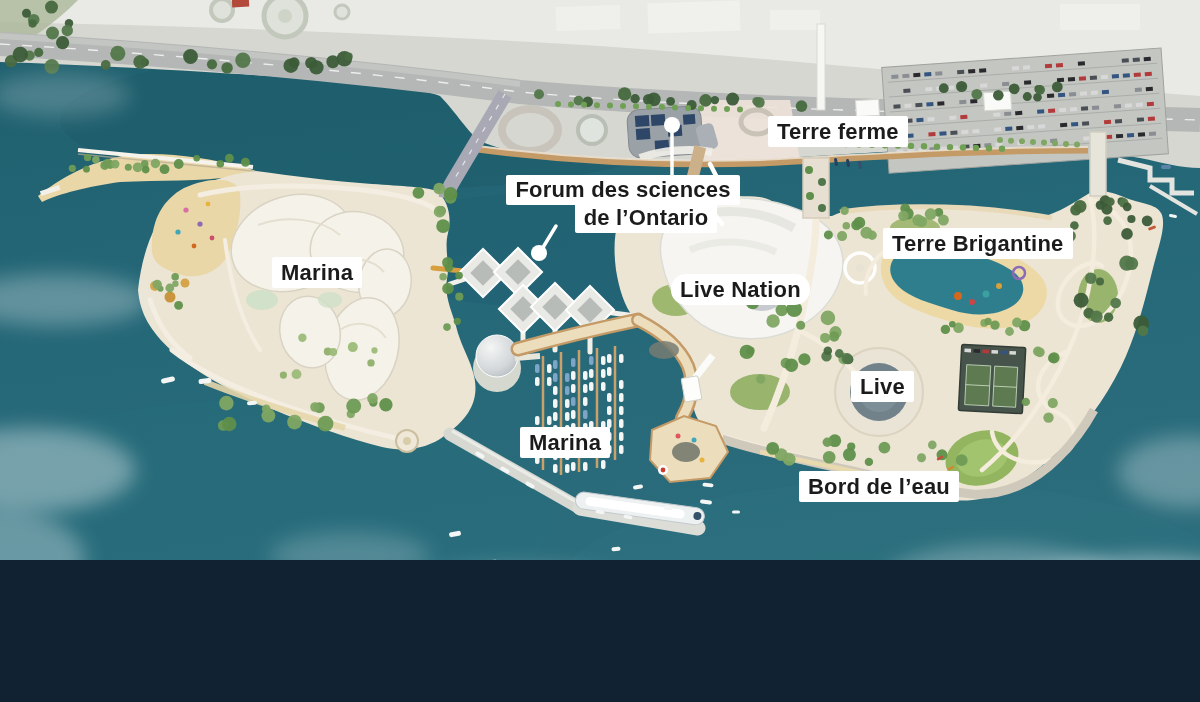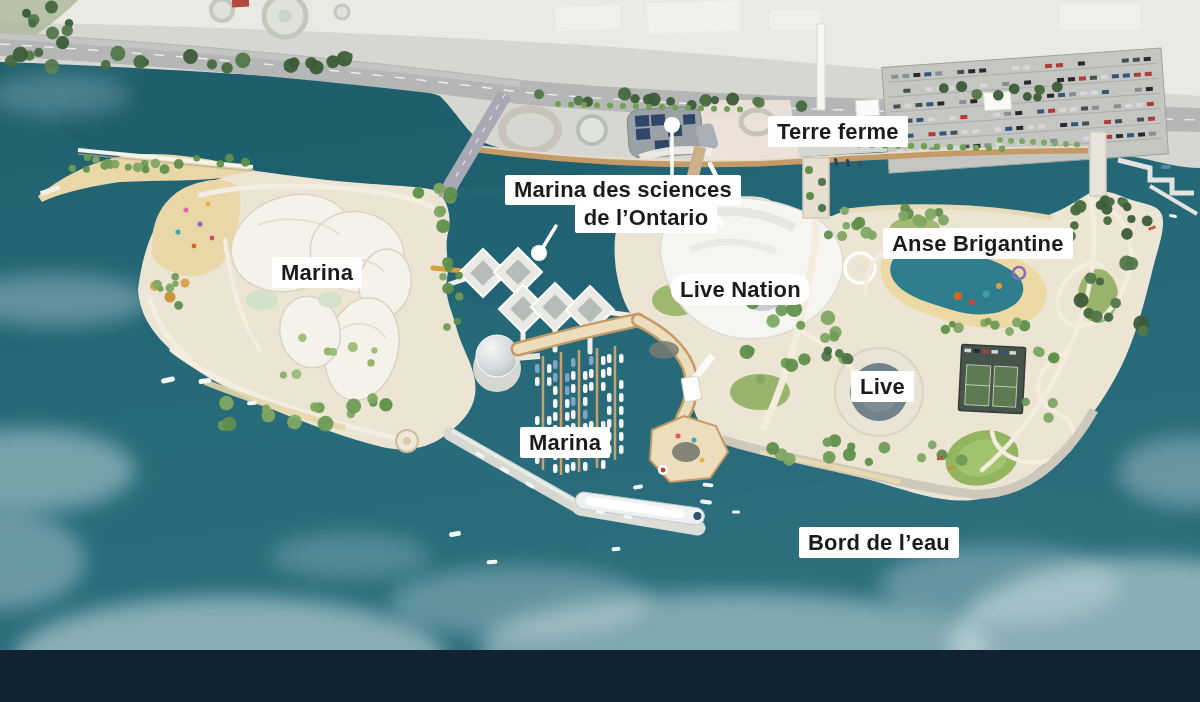--- a/index.html
+++ b/index.html
@@ -1,17 +1,17 @@
 <!DOCTYPE html>
 <html style="--water: #236674; --water-deep: #1d5b69; --cove-water: #2f7e8e; --sand: #e9d7a8; --island-ground: #ece5d4; --mainland: #d6d7d1; --mainland-pale: #e9eae6; --parking: #c4c6c2; --road: #b4b7b5; --wood-deck: #c49a66; --deck-pale: #ecddbd; --roof-white: #f6f5f1; --pier-grey: #d7d8d2; --tree-dark: #3f5d3b; --tree-mid: #5f8f4a; --label-bg: #ffffff; --label-text: #1b1b1b; --leader: #ffffff;"><head>
 <meta charset="utf-8">
 <style>
   html,body{margin:0;padding:0;background:#123;}
   .stage{
-    position:relative;width:1200px;height:650px;overflow:hidden;
+    position:relative;width:1200px;height:560px;overflow:hidden;
     font-family:"Liberation Sans",sans-serif;
     background:var(--water,#236674);
   }
   .stage svg{position:absolute;inset:0;display:block;}
   .map-label{
     position:absolute;
     background:var(--label-bg,#fff);
     color:var(--label-text,#1b1b1b);
     font-weight:700;font-size:22px;line-height:1.15;
     padding:3px 9px;border-radius:2px;white-space:nowrap;
@@ -855,28 +855,28 @@
     <line x1="556" y1="226" x2="542" y2="249" stroke-width="3.5"></line>
     <circle cx="539" cy="253" r="8" fill="#ffffff" stroke="none"></circle>
     <line x1="710" y1="164" x2="727" y2="197" stroke-width="4.5"></line>
     <line x1="706" y1="203" x2="722" y2="224" stroke-width="4.5"></line>
   </g>
 </svg>
 
   <div class="map-label" style="left:768px;top:116px;">Terre ferme</div>
 
   <div class="label-stack" style="left:512px;top:175px;width:222px;">
-    <span>Marina des sciences</span>
+    <span>Forum des sciences</span>
     <span>de l’Ontario</span>
   </div>
 
-  <div class="map-label" style="left:883px;top:228px;">Anse Brigantine</div>
+  <div class="map-label" style="left:883px;top:228px;">Terre Brigantine</div>
 
   <div class="map-label" style="left:272px;top:257px;">Marina</div>
 
   <div class="map-label" style="left:671px;top:274px;border-radius:15px;">Live Nation</div>
 
   <div class="map-label" style="left:851px;top:371px;">Live</div>
 
   <div class="map-label" style="left:520px;top:427px;">Marina</div>
 
-  <div class="map-label" style="left:799px;top:527px;">Bord de l’eau</div>
+  <div class="map-label" style="left:799px;top:471px;">Bord de l’eau</div>
 </div>
 
 </body></html>

